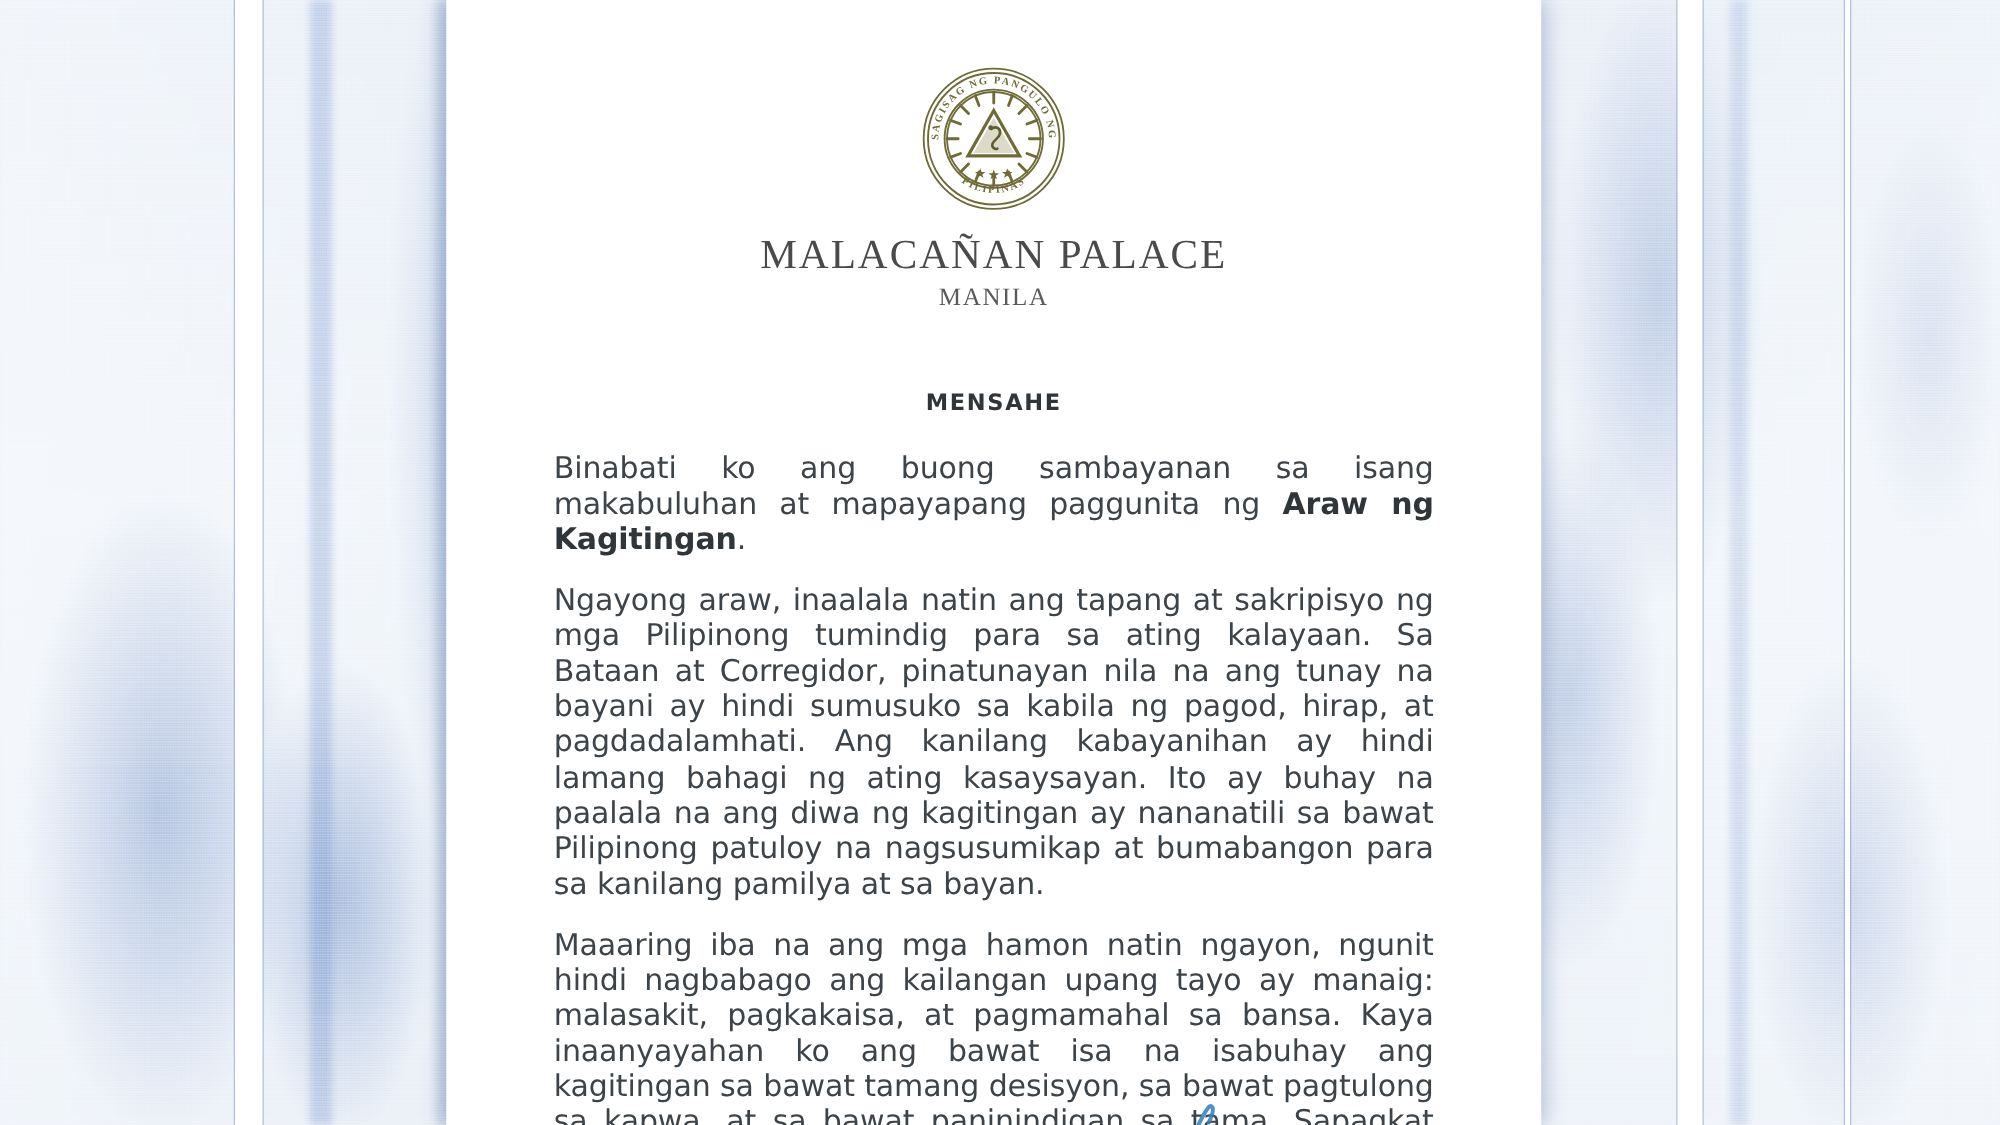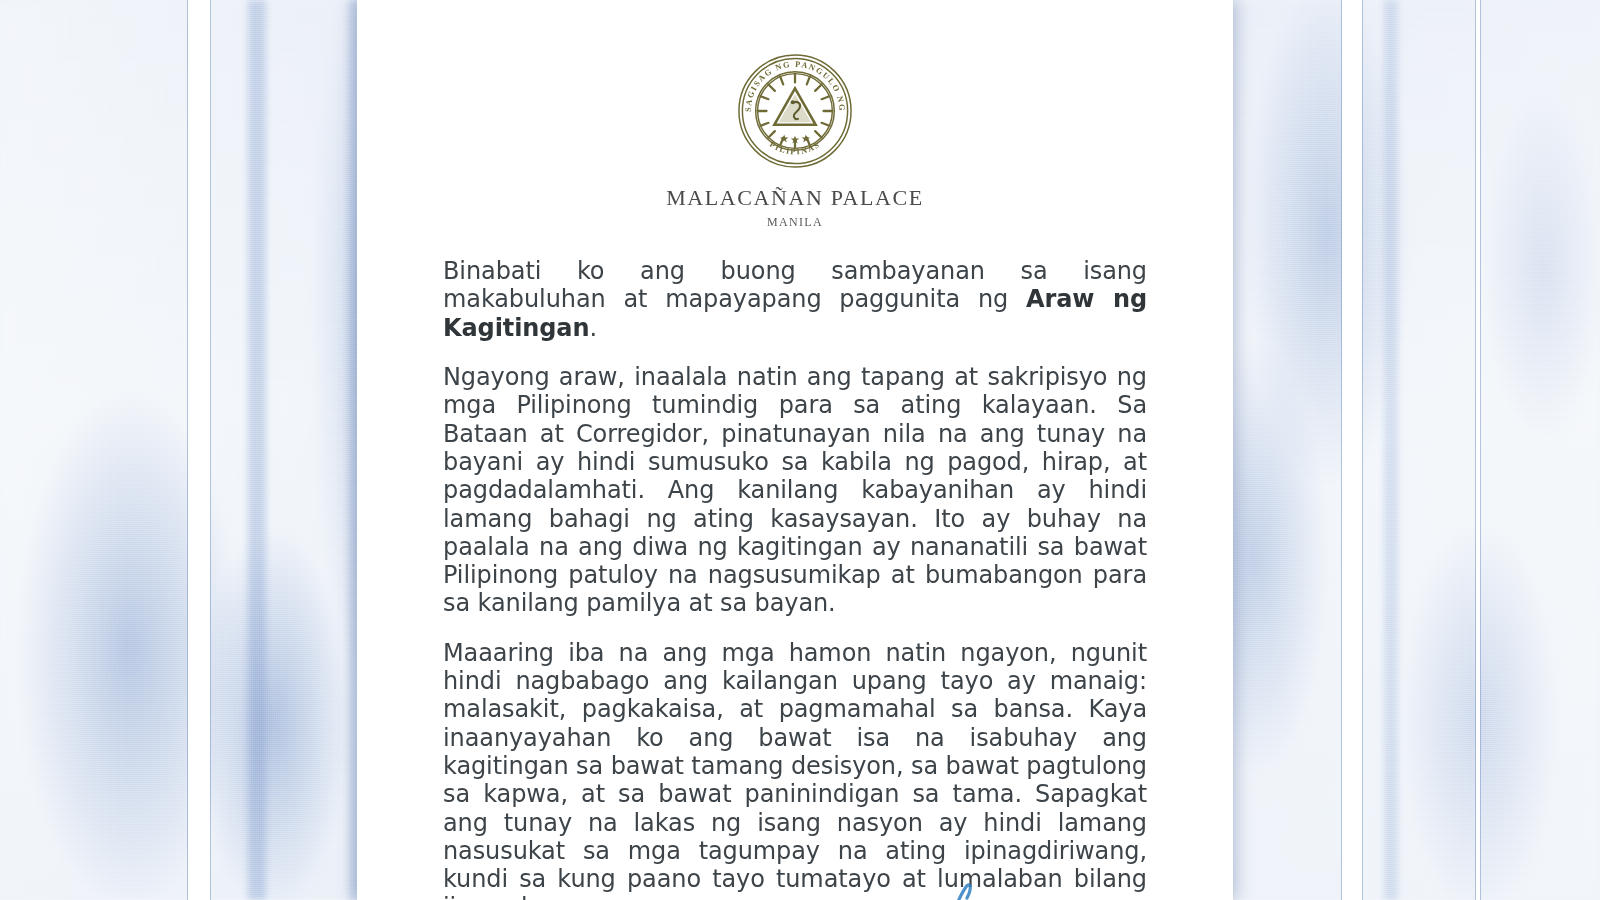--- a/index.html
+++ b/index.html
@@ -107,29 +107,29 @@
     display: block;
   }
 
   
   .letterhead {
     text-align: center;
     margin-top: 16px;
   }
   .lh-main {
     font-family: "Liberation Serif", "DejaVu Serif", serif;
-    font-size: 22px;
+    font-size: 33px;
     letter-spacing: 1.6px;
     color: #4a4a4a;
     line-height: 1.1;
     white-space: nowrap;
   }
   .lh-sub {
     font-family: "Liberation Serif", "DejaVu Serif", serif;
-    font-size: 12px;
+    font-size: 20px;
     letter-spacing: 1.3px;
     color: #5a5a5a;
     margin-top: 5px;
   }
 
   
   .msg-title {
     text-align: center;
     font-family: "DejaVu Sans", "Liberation Sans", sans-serif;
     font-weight: 700;
@@ -236,20 +236,21 @@
             <polygon points="71,84 72.1,87 75.3,87 72.7,89 73.7,92 71,90.1 68.3,92 69.3,89 66.7,87 69.9,87"></polygon>
           </g>
         </svg>
       </div>
 
       <div class="letterhead">
         <div class="lh-main">MALACAÑAN PALACE</div>
         <div class="lh-sub">MANILA</div>
       </div>
 
+      <div class="msg-title">MENSAHE</div>
 
       <div class="body-copy">
           <p class="para"><span>Binabati ko ang buong sambayanan sa isang makabuluhan at mapayapang paggunita ng </span><b>Araw ng Kagitingan</b><span>.</span></p>
           <p class="para"><span>Ngayong araw, inaalala natin ang tapang at sakripisyo ng mga Pilipinong tumindig para sa ating kalayaan. Sa Bataan at Corregidor, pinatunayan nila na ang tunay na bayani ay hindi sumusuko sa kabila ng pagod, hirap, at pagdadalamhati. Ang kanilang kabayanihan ay hindi lamang bahagi ng ating kasaysayan. Ito ay buhay na paalala na ang diwa ng kagitingan ay nananatili sa bawat Pilipinong patuloy na nagsusumikap at bumabangon para sa kanilang pamilya at sa bayan.</span></p>
           <p class="para"><span>Maaaring iba na ang mga hamon natin ngayon, ngunit hindi nagbabago ang kailangan upang tayo ay manaig: malasakit, pagkakaisa, at pagmamahal sa bansa. Kaya inaanyayahan ko ang bawat isa na isabuhay ang kagitingan sa bawat tamang desisyon, sa bawat pagtulong sa kapwa, at sa bawat paninindigan sa tama. Sapagkat ang tunay na lakas ng isang nasyon ay hindi lamang nasusukat sa mga tagumpay na ating ipinagdiriwang, kundi sa kung paano tayo tumatayo at lumalaban bilang iisang bansa.</span></p>
           <p class="para"><span>Nawa'y magsilbing inspirasyon ang araw na ito sa bawat Pilipino. Sama-sama nating ipagpatuloy ang adhikain ng kagitingan sa araw-araw nating pagpili na maging mabuting Pilipino upang makamit natin ang isang Bagong Pilipinas.</span></p>
         </div>
 
     </div>
 

